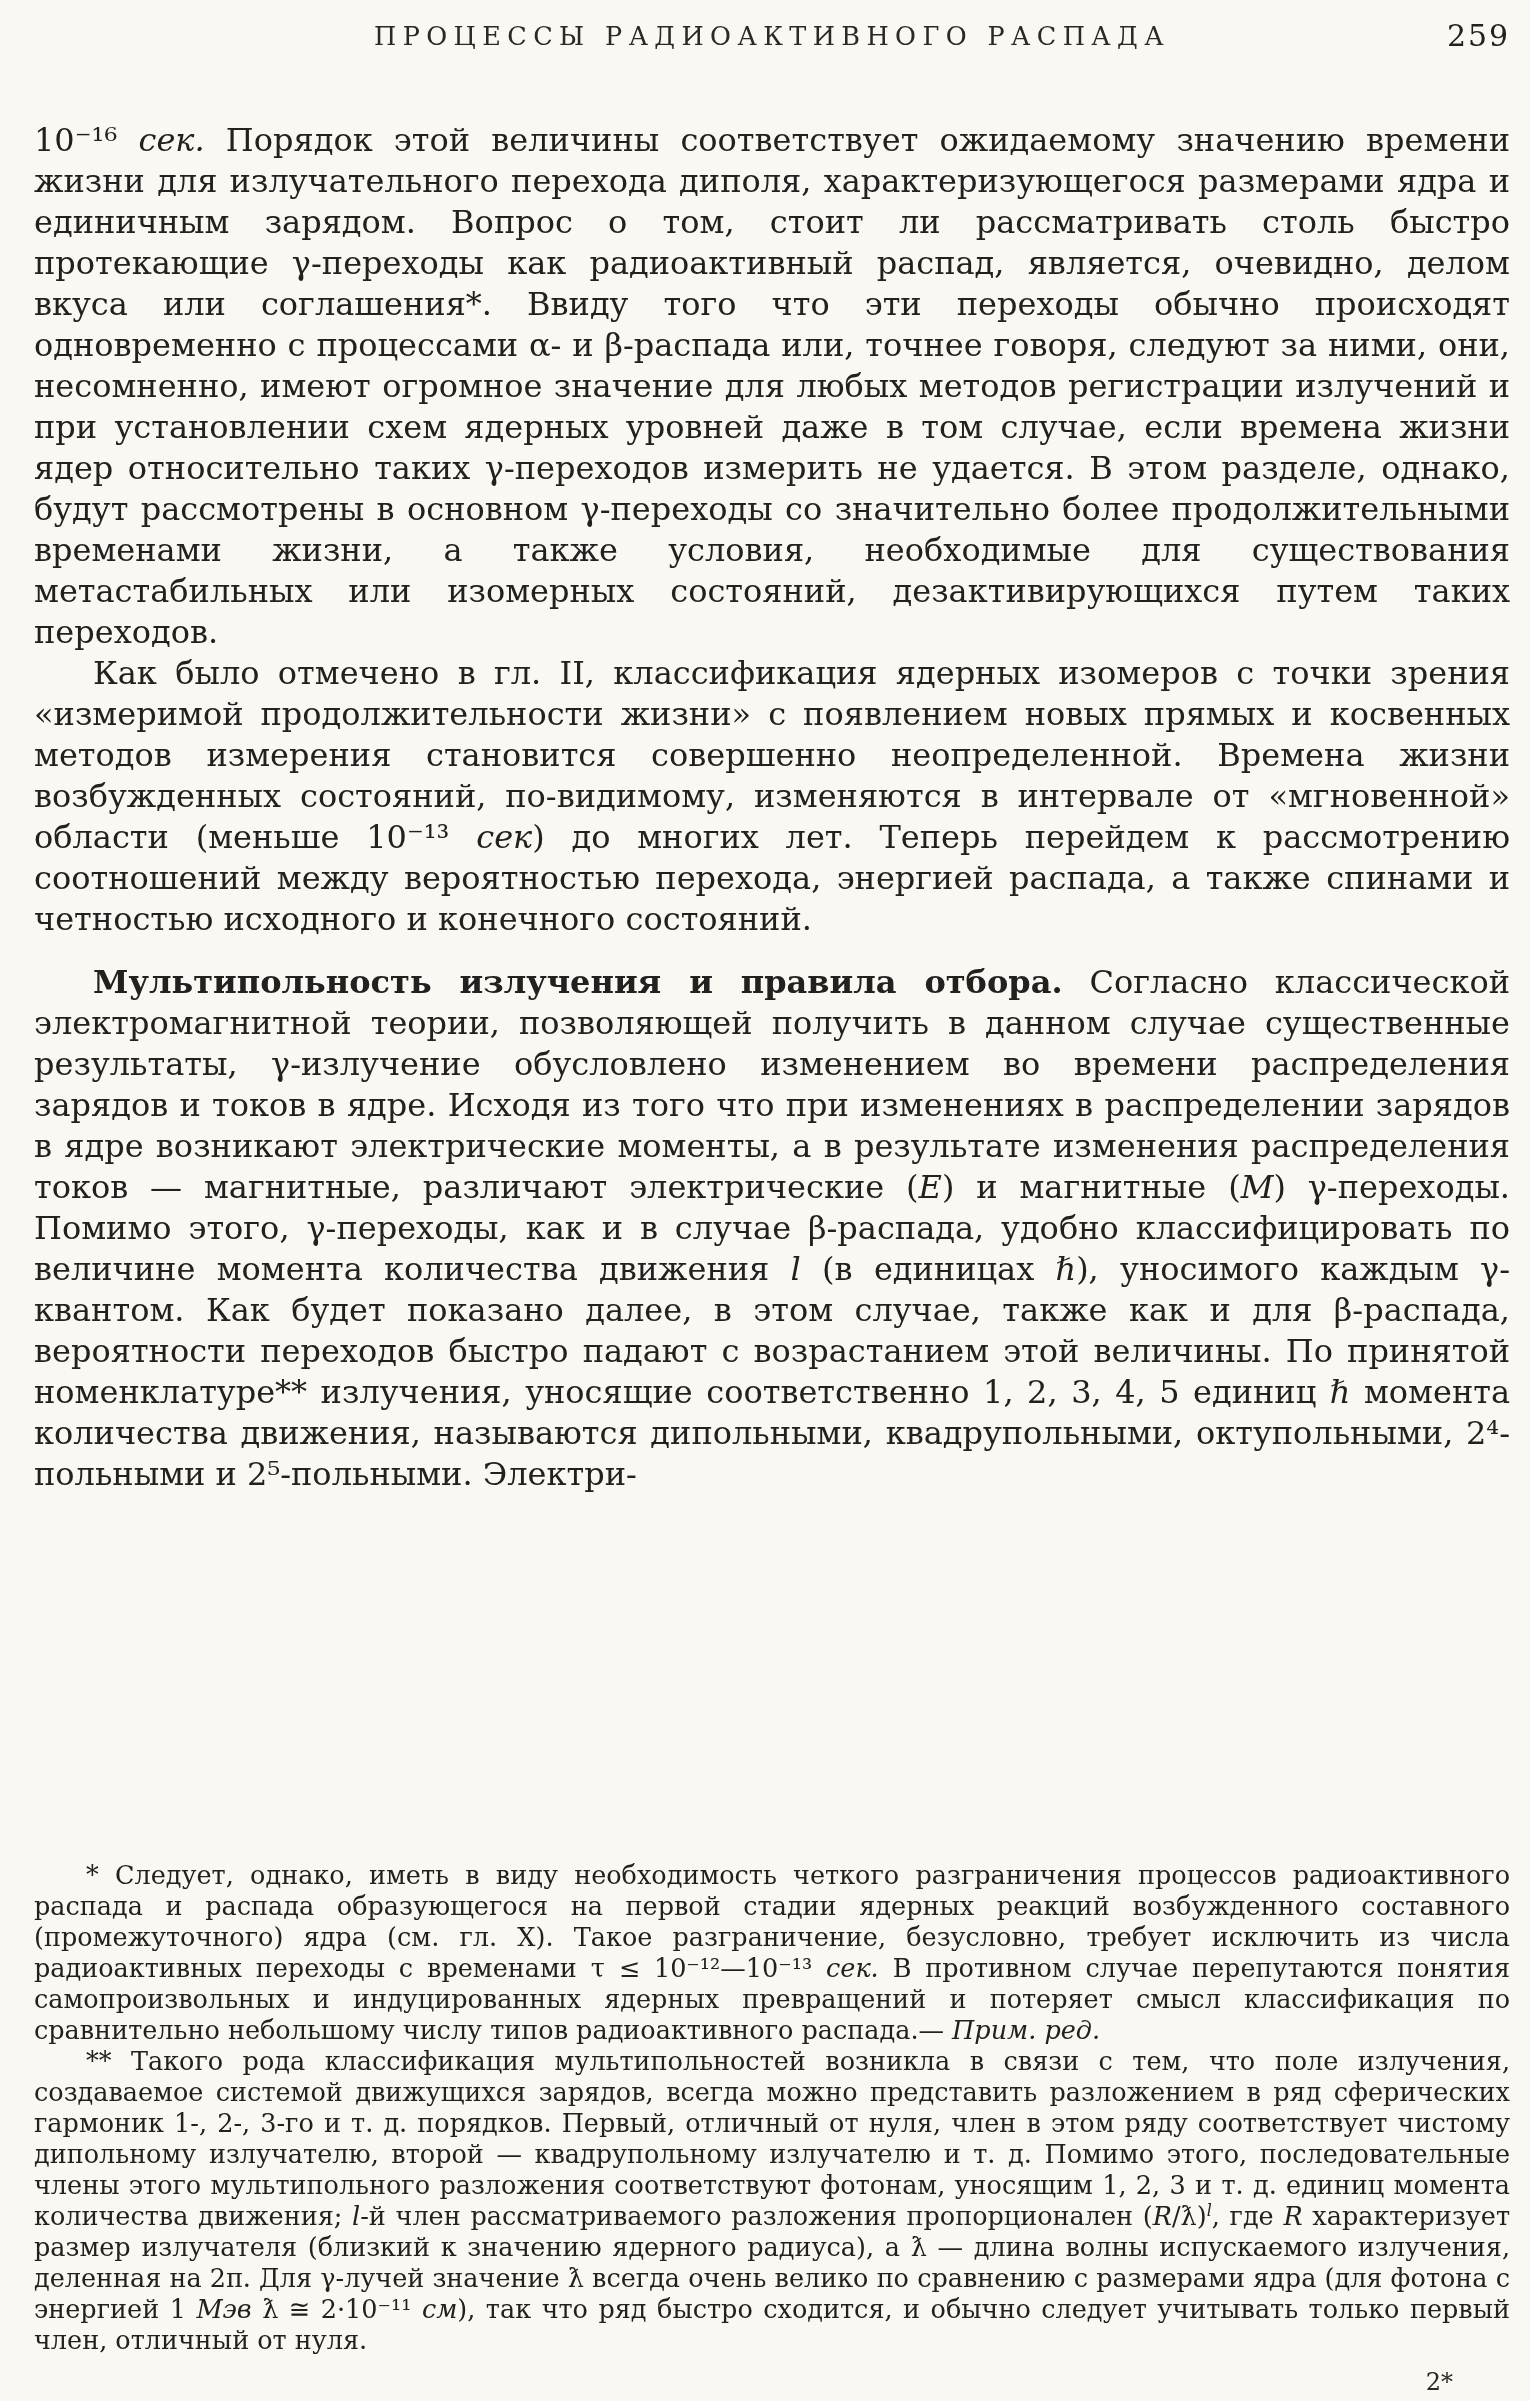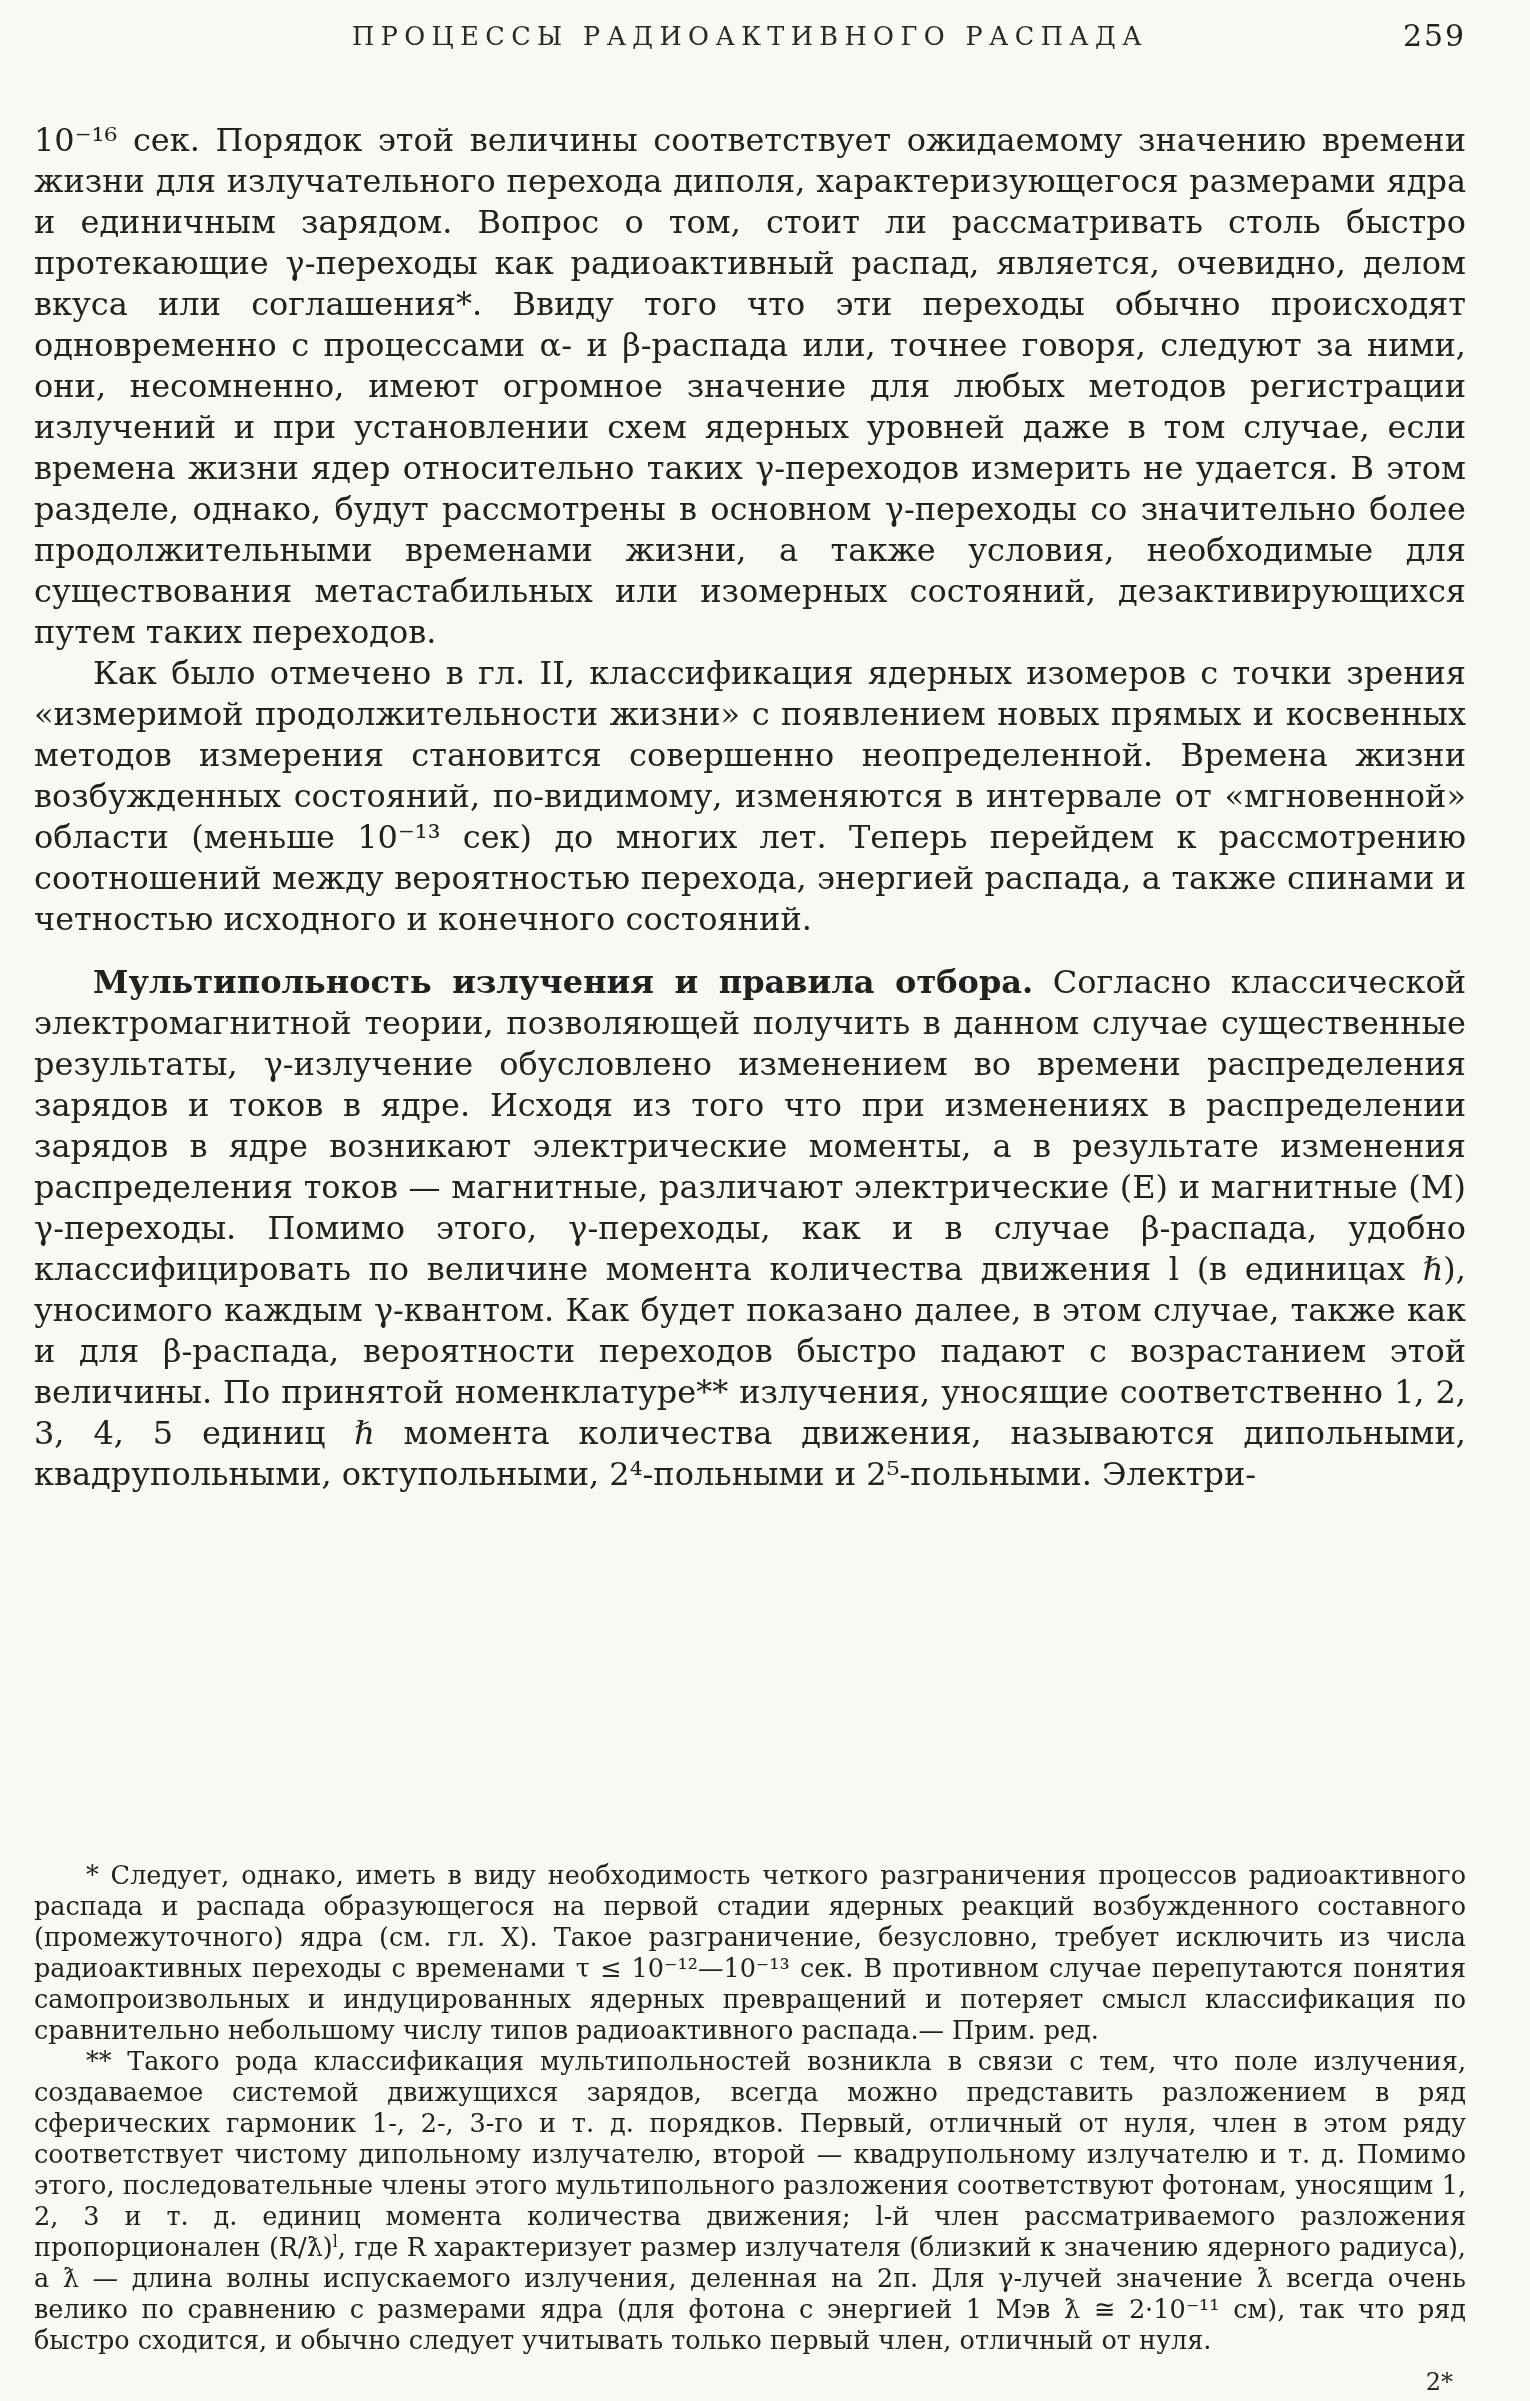--- a/index.html
+++ b/index.html
@@ -12,21 +12,21 @@
     background: #faf8f2;
     color: #222120;
     font-family: "DejaVu Serif", "Liberation Serif", serif;
     overflow: hidden;
   }
   .page {
     position: relative;
     box-sizing: border-box;
     width: 1530px;
     height: 2401px;
-    padding: 18px 64px 9px 34px;
+    padding: 18px 20px 9px 34px;
     display: flex;
     flex-direction: column;
     background: #faf8f2;
   }
   .running-header {
     position: relative;
     height: 36px;
     margin-bottom: 66px;
     flex: 0 0 auto;
   }
@@ -55,21 +55,21 @@
   .para {
     margin: 0;
   }
   .para.indent {
     text-indent: 59px;
   }
   .para.section-start {
     margin-top: 22px;
   }
   .b { font-weight: bold; }
-  .i { }
+  .i { font-style: italic; }
   .sup {
     vertical-align: super;
     font-size: 0.62em;
     line-height: 0;
   }
   .spacer {
     flex: 1 1 auto;
     min-height: 0;
   }
   .footnotes {

